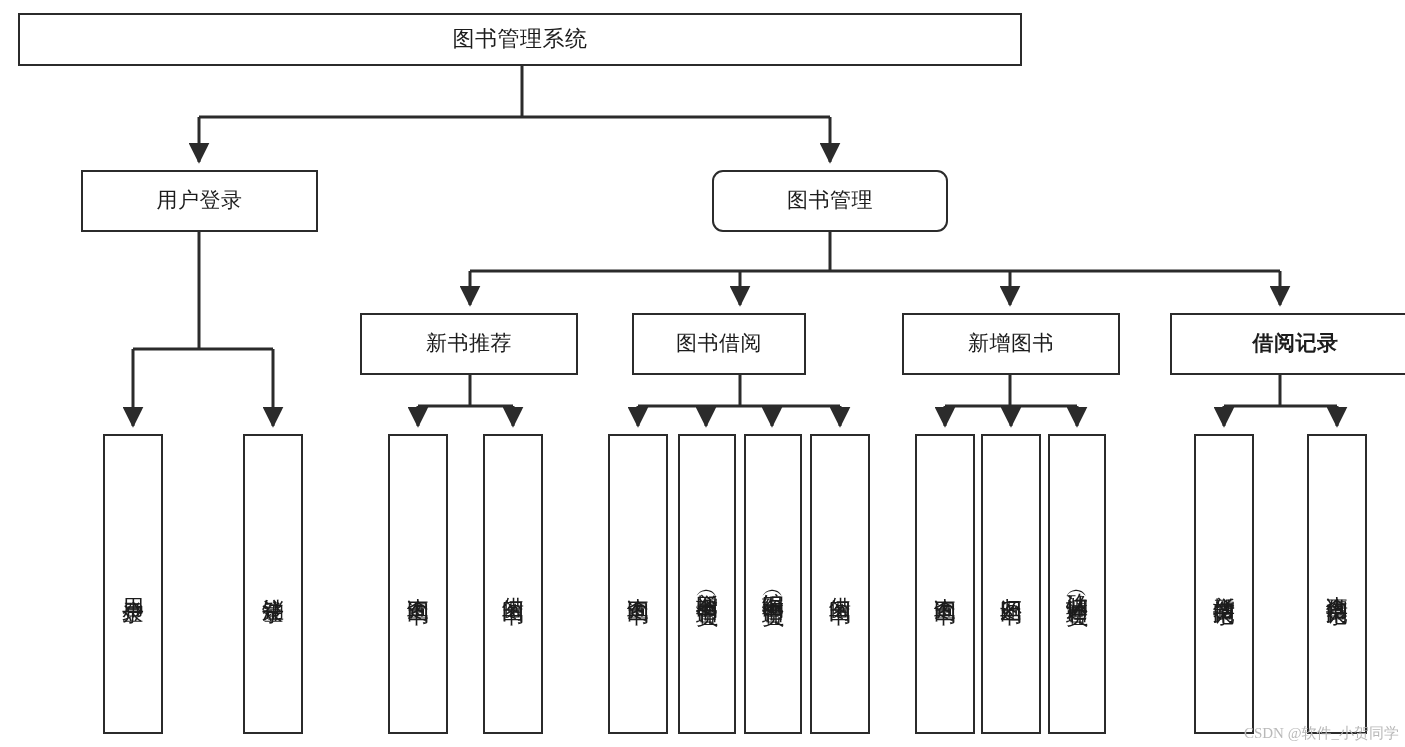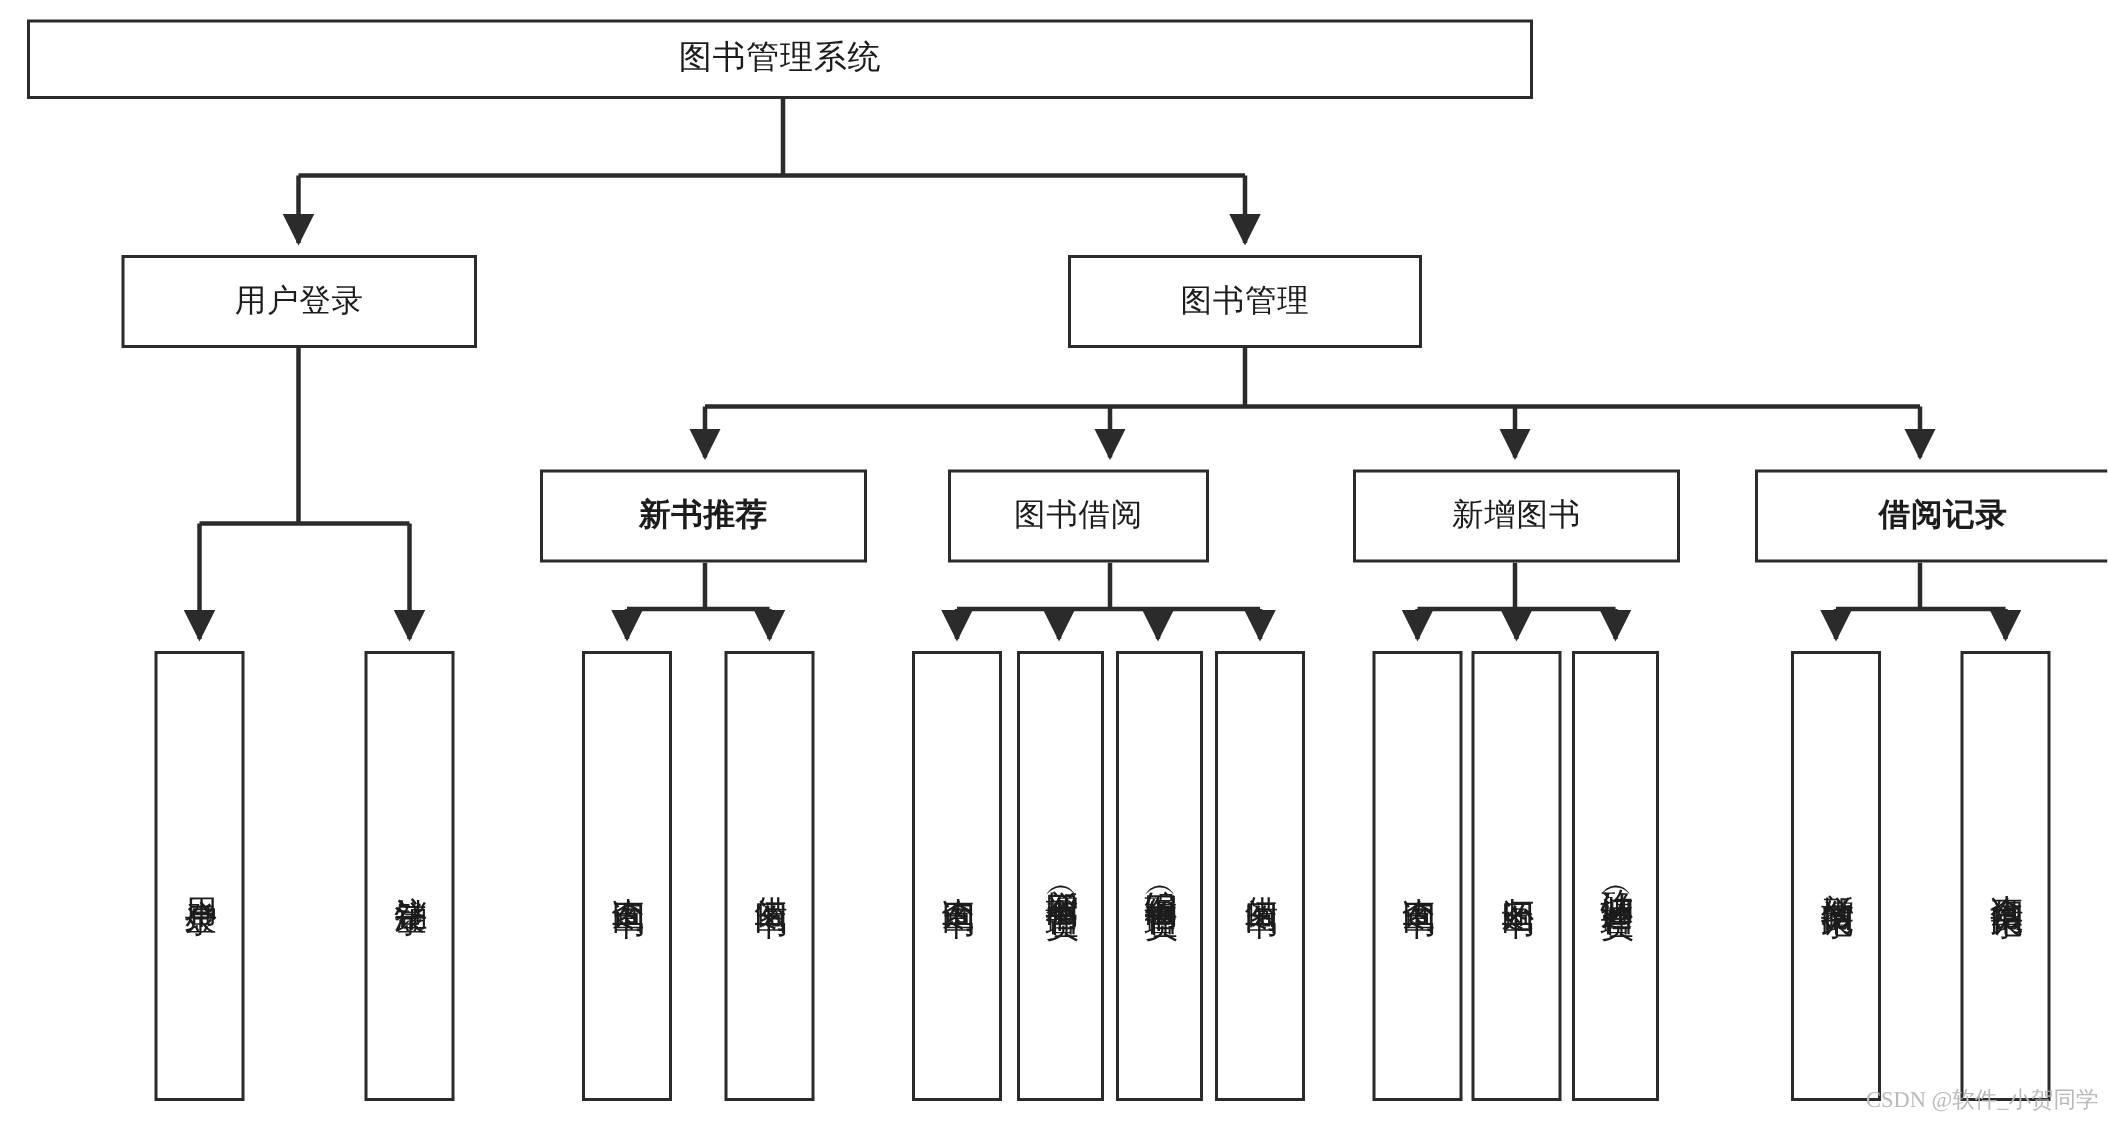--- a/index.html
+++ b/index.html
@@ -132,25 +132,25 @@
     </g>
   </svg>
 
   <div class="node horiz root" style="left:18px; top:13px; width:1004px; height:53px;">
     <span class="label">图书管理系统</span>
   </div>
 
   <div class="node horiz" style="left:81px; top:170px; width:237px; height:62px;">
     <span class="label">用户登录</span>
   </div>
-  <div class="node horiz" style="left:712px; top:170px; width:236px; height:62px;">
+  <div class="node horiz" style="left:712px; top:170px; width:236px; height:62px;border-radius:11px;">
     <span class="label">图书管理</span>
   </div>
 
-  <div class="node horiz" style="left:360px; top:313px; width:218px; height:62px;font-weight:bold;">
+  <div class="node horiz" style="left:360px; top:313px; width:218px; height:62px;">
     <span class="label">新书推荐</span>
   </div>
   <div class="node horiz" style="left:632px; top:313px; width:174px; height:62px;">
     <span class="label">图书借阅</span>
   </div>
   <div class="node horiz" style="left:902px; top:313px; width:218px; height:62px;">
     <span class="label">新增图书</span>
   </div>
   <div class="node horiz" style="left:1170px; top:313px; width:251px; height:62px;font-weight:bold;">
     <span class="label">借阅记录</span>

